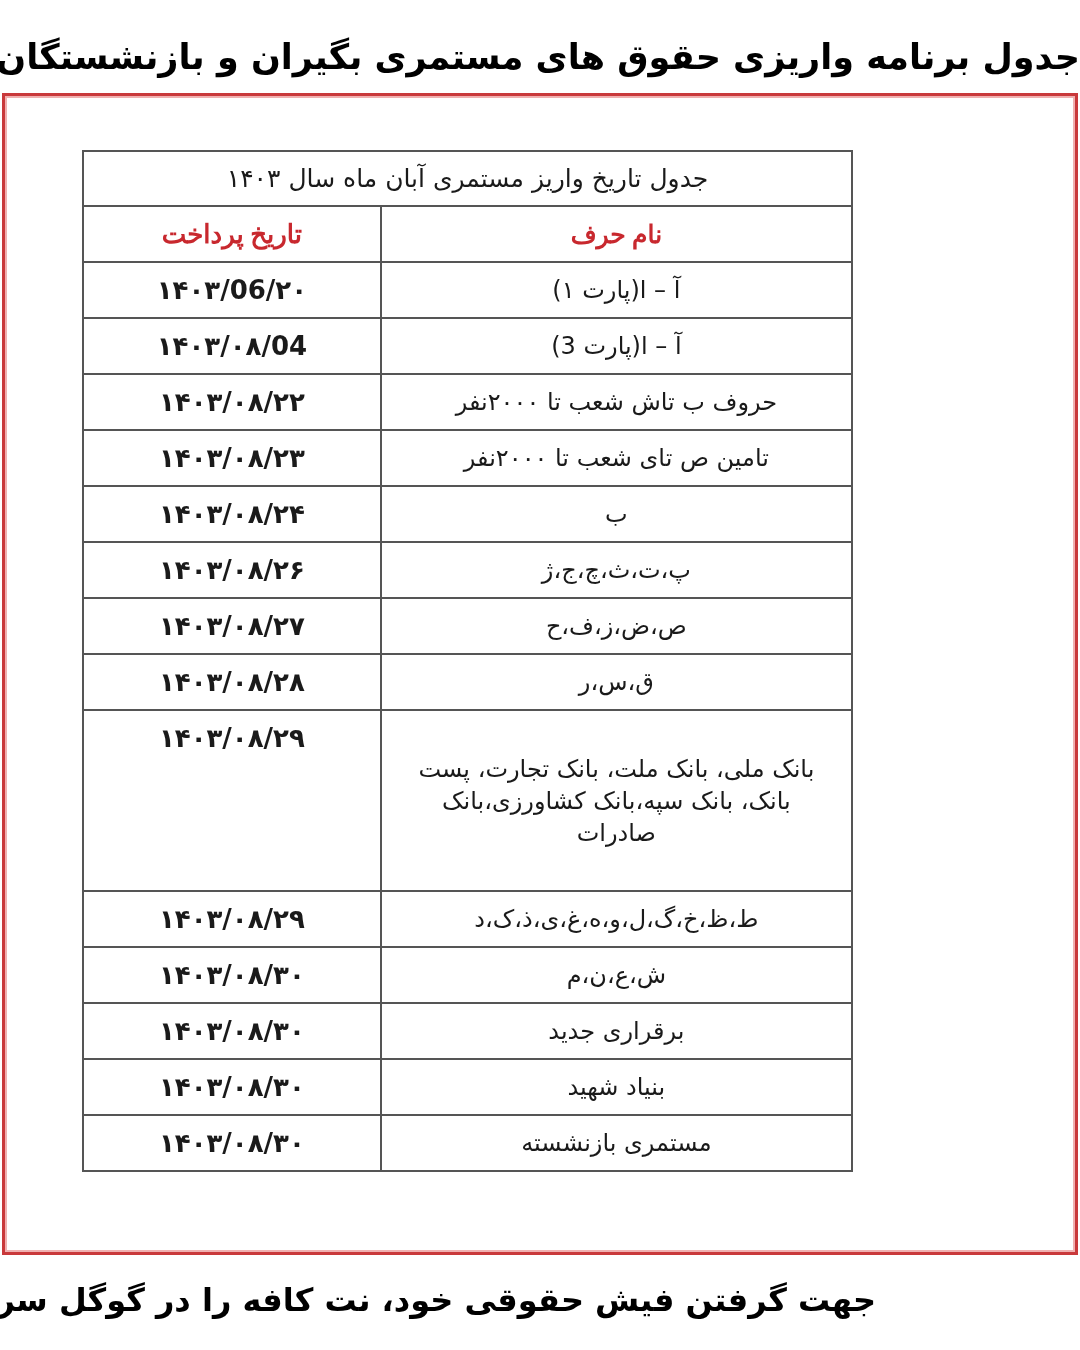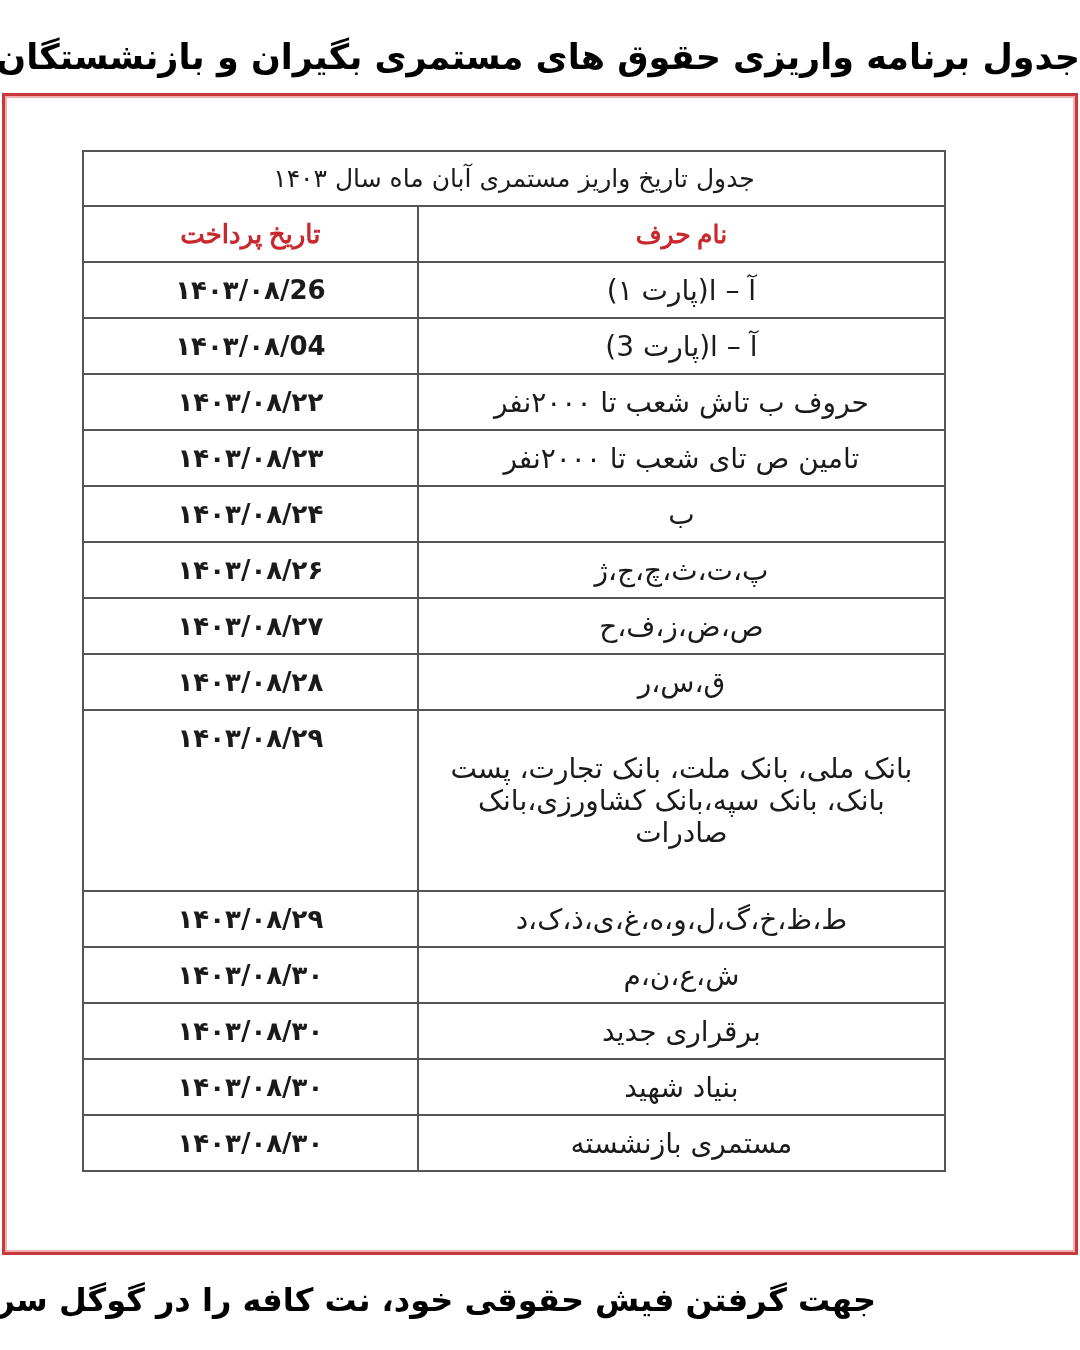--- a/index.html
+++ b/index.html
@@ -12,27 +12,27 @@
       direction: rtl; text-align: center;
       font-family: "DejaVu Sans", sans-serif; font-weight: bold; font-size: 35px;
       line-height: 70px; color: #000; letter-spacing: -0.5px; white-space: nowrap;
     }
     .frame {
       position: absolute; left: 2px; top: 93px; width: 1070px; height: 1156px;
       border: 3px solid #c9393b; box-shadow: inset 0 0 0 2px #f0b0b0;
       background: #fff;
     }
     table.sched {
-      position: absolute; left: 82px; top: 150px; width: 864px;
+      position: absolute; left: 82px; top: 150px; width: 771px;
       border-collapse: collapse; direction: rtl;
       font-family: "DejaVu Sans", sans-serif;
     }
     table.sched td, table.sched th {
       border: 2px solid #555; text-align: center; vertical-align: middle;
-      font-size: 28px; color: #1a1a1a; padding: 0;
+      font-size: 24px; color: #1a1a1a; padding: 0;
     }
     .caption-cell { height: 53px; font-size: 25px !important; }
     .head-cell { height: 54px; color: #c8282e !important; font-weight: bold; font-size: 25px !important; font-family: Liberation Serif, serif; }
     .row td { height: 54px; }
     .col-name { width: 529px; border-radius: 28px; }
     .col-date { width: 374px; font-weight: bold; font-size: 26px !important; }
     .row-tall td { height: 167px; }
     .row-tall .col-date { vertical-align: top; padding-top: 12px; }
     .row-tall .col-name { line-height: 32px; padding: 0 20px; }
     .footer-note {
@@ -53,21 +53,21 @@
   <tbody>
       <tr>
     <td colspan="2" class="caption-cell">جدول تاریخ واریز مستمری آبان ماه سال ۱۴۰۳</td>
   </tr>
   <tr>
     <td class="head-cell col-name">نام حرف</td>
     <td class="head-cell col-date">تاریخ پرداخت</td>
   </tr>
   <tr class="row">
     <td class="col-name">آ – ا(پارت ۱)</td>
-    <td class="col-date">۱۴۰۳/۰۸/26</td>
+    <td class="col-date">۱۴۰۳/06/۲۰</td>
   </tr>
   <tr class="row">
     <td class="col-name">آ – ا(پارت 3)</td>
     <td class="col-date">۱۴۰۳/۰۸/04</td>
   </tr>
   <tr class="row">
     <td class="col-name">حروف ب تاش شعب تا ۲۰۰۰نفر</td>
     <td class="col-date">۱۴۰۳/۰۸/۲۲</td>
   </tr>
   <tr class="row">

